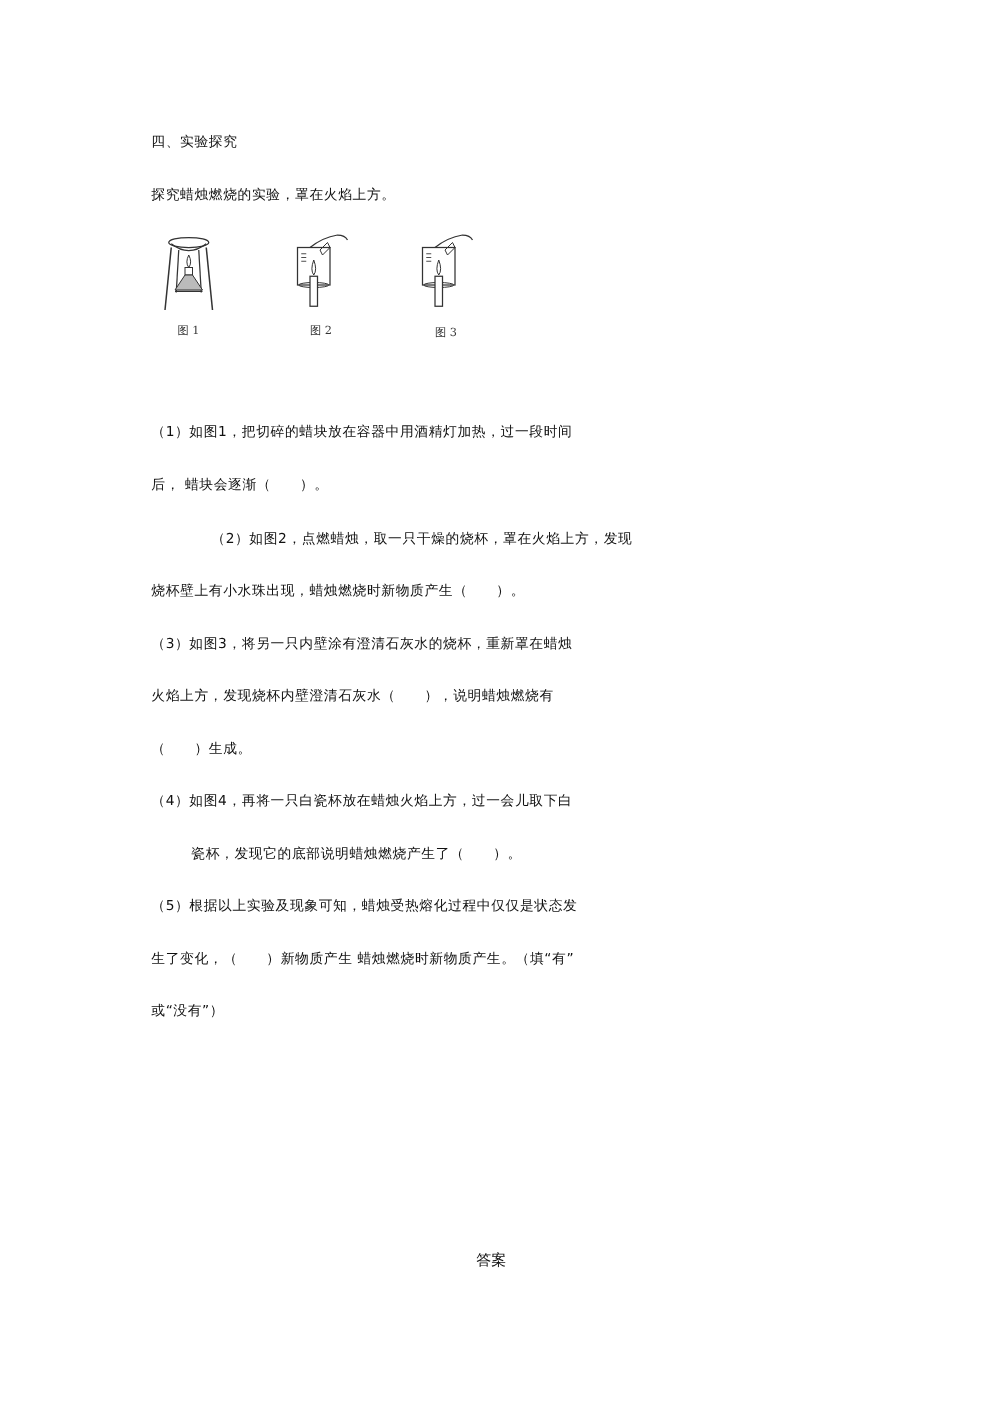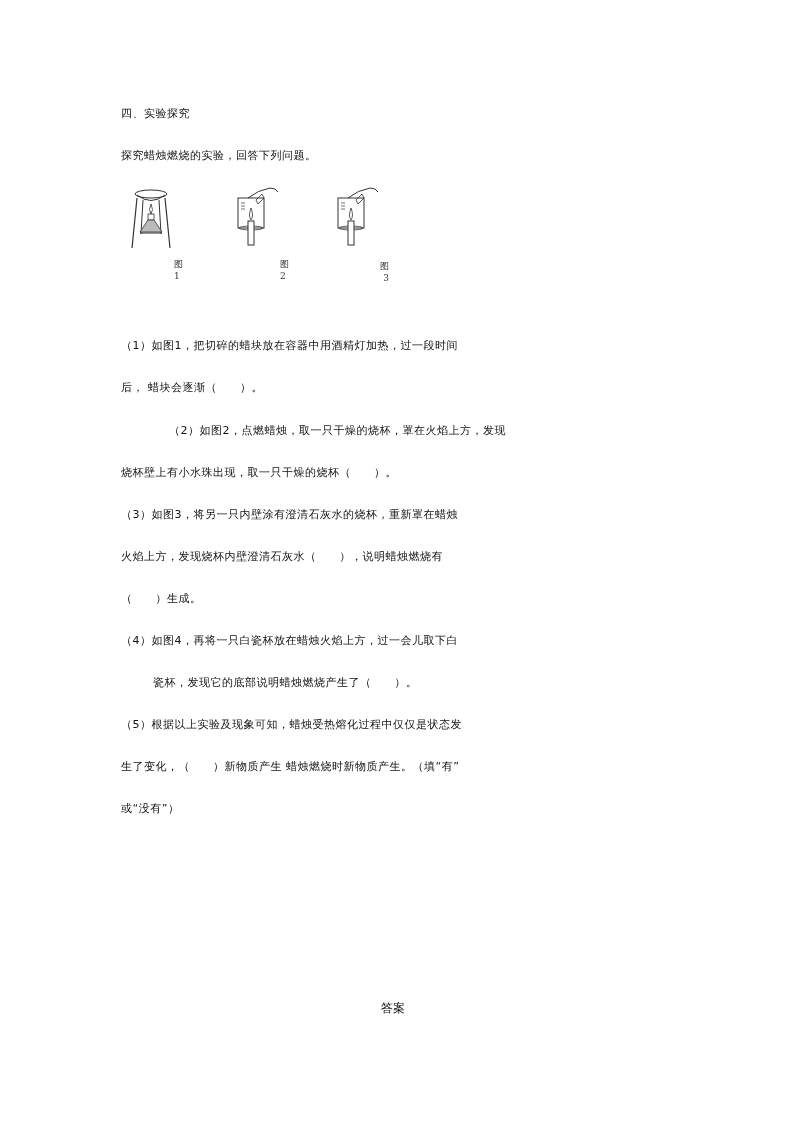--- a/index.html
+++ b/index.html
@@ -2,28 +2,28 @@
 <html><head>
 <meta charset="utf-8">
 <style>
   html, body { margin: 0; padding: 0; background: #ffffff; }
   body { width: 794px; height: 1123px; position: relative; overflow: hidden;
          font-family: "DejaVu Sans", "Liberation Sans", sans-serif; color: #111; }
   .line { position: absolute; left: 121px; font-size: 11px; white-space: nowrap; letter-spacing: 0.5px; }
   .figs { position: absolute; top: 186px; left: 128px; width: 380px; height: 90px; }
   .fig { position: absolute; top: 0; }
   .fig svg { display: block; }
-  .cap { position: absolute; font-size: 9px; color: #333; font-family: "DejaVu Serif", serif; margin-left: 32px; }
+  .cap { position: absolute; font-size: 9px; color: #333; font-family: "DejaVu Serif", serif; }
   .answer { position: absolute; top: 1000px; left: 381px; font-size: 12px; }
 </style>
 </head>
 <body>
 
 <div class="line" style="top:106px;">四、实验探究</div>
-<div class="line" style="top:148px;">探究蜡烛燃烧的实验，回答下列问题。</div>
+<div class="line" style="top:148px;">探究蜡烛燃烧的实验，罩在火焰上方。</div>
 
 <div class="figs">
 
   <div class="fig" style="left:0;">
     <svg width="46" height="66" viewBox="0 0 46 66">
       <ellipse cx="23" cy="8" rx="16" ry="4" fill="none" stroke="#333" stroke-width="1"></ellipse>
       <path d="M9 9 Q23 20 37 9" fill="none" stroke="#333" stroke-width="1"></path>
       <line x1="9" y1="12" x2="4" y2="62" stroke="#333" stroke-width="1.2"></line>
       <line x1="37" y1="12" x2="42" y2="62" stroke="#333" stroke-width="1.2"></line>
       <line x1="15" y1="14" x2="13" y2="48" stroke="#333" stroke-width="1"></line>
@@ -68,21 +68,21 @@
 
 </div>
 
 <div>
   <div class="line" style="top:338px;">（1）如图1，把切碎的蜡块放在容器中用酒精灯加热，过一段时间</div>
   <div class="line" style="top:380px;">后， 蜡块会逐渐（　　）。</div>
 </div>
 
 <div>
   <div class="line" style="top:423px;margin-left:48px;">（2）如图2，点燃蜡烛，取一只干燥的烧杯，罩在火焰上方，发现</div>
-  <div class="line" style="top:465px;">烧杯壁上有小水珠出现，取一只干燥的烧杯（　　）。</div>
+  <div class="line" style="top:465px;">烧杯壁上有小水珠出现，蜡烛燃烧时新物质产生（　　）。</div>
 </div>
 
 <div>
   <div class="line" style="top:507px;">（3）如图3，将另一只内壁涂有澄清石灰水的烧杯，重新罩在蜡烛</div>
   <div class="line" style="top:549px;">火焰上方，发现烧杯内壁澄清石灰水（　　），说明蜡烛燃烧有</div>
   <div class="line" style="top:591px;">（　　）生成。</div>
 </div>
 
 <div>
   <div class="line" style="top:633px;">（4）如图4，再将一只白瓷杯放在蜡烛火焰上方，过一会儿取下白</div>

